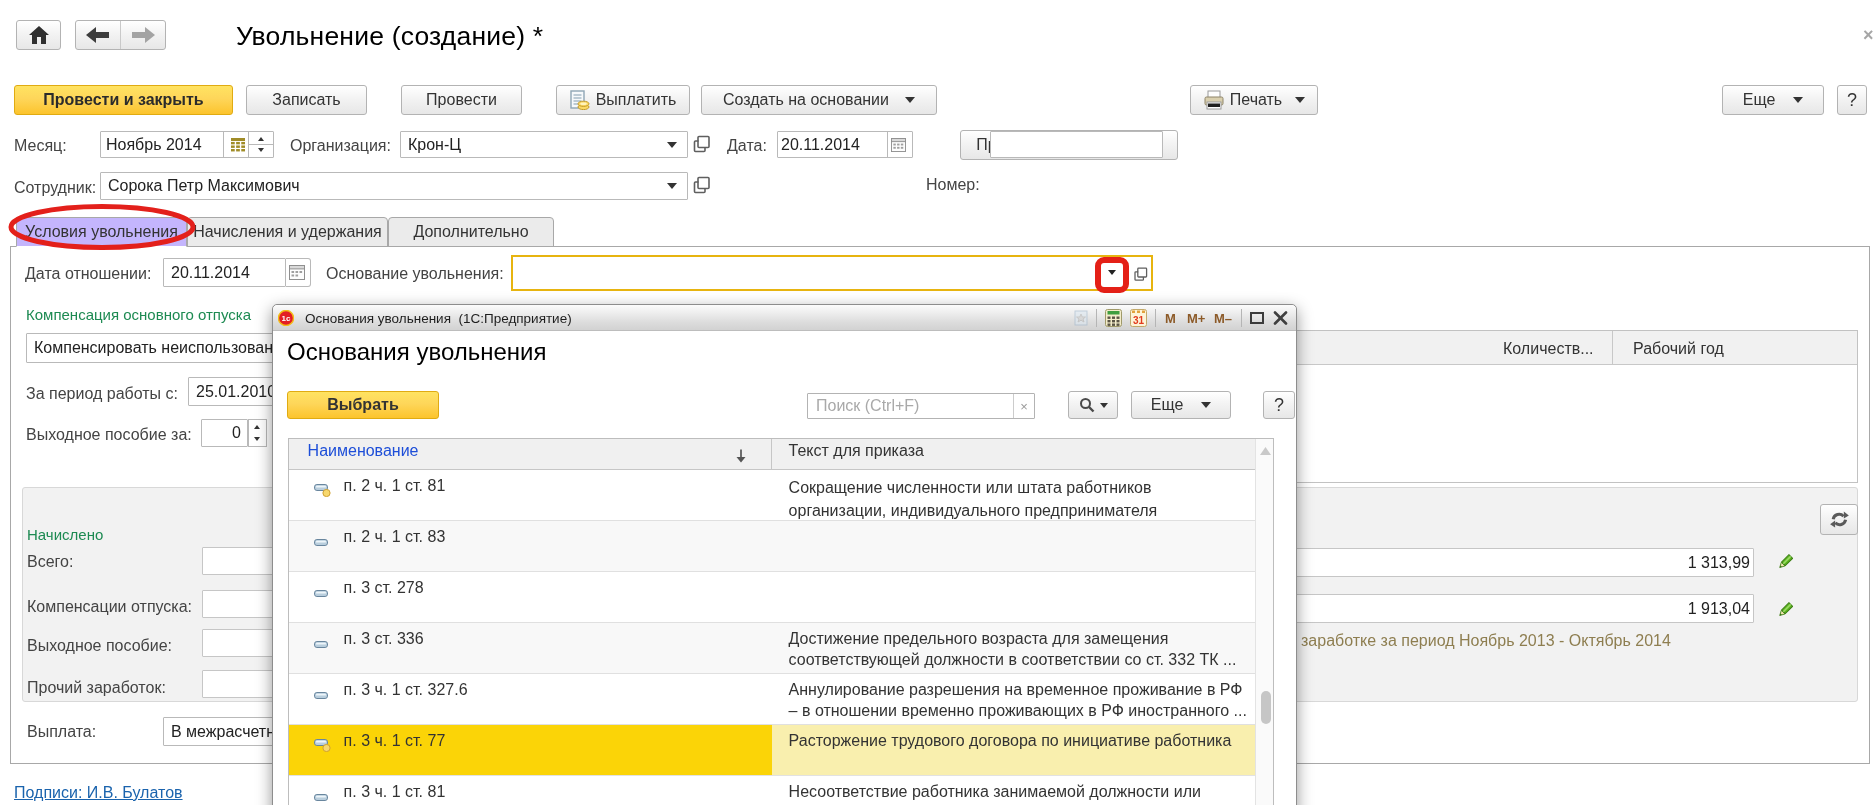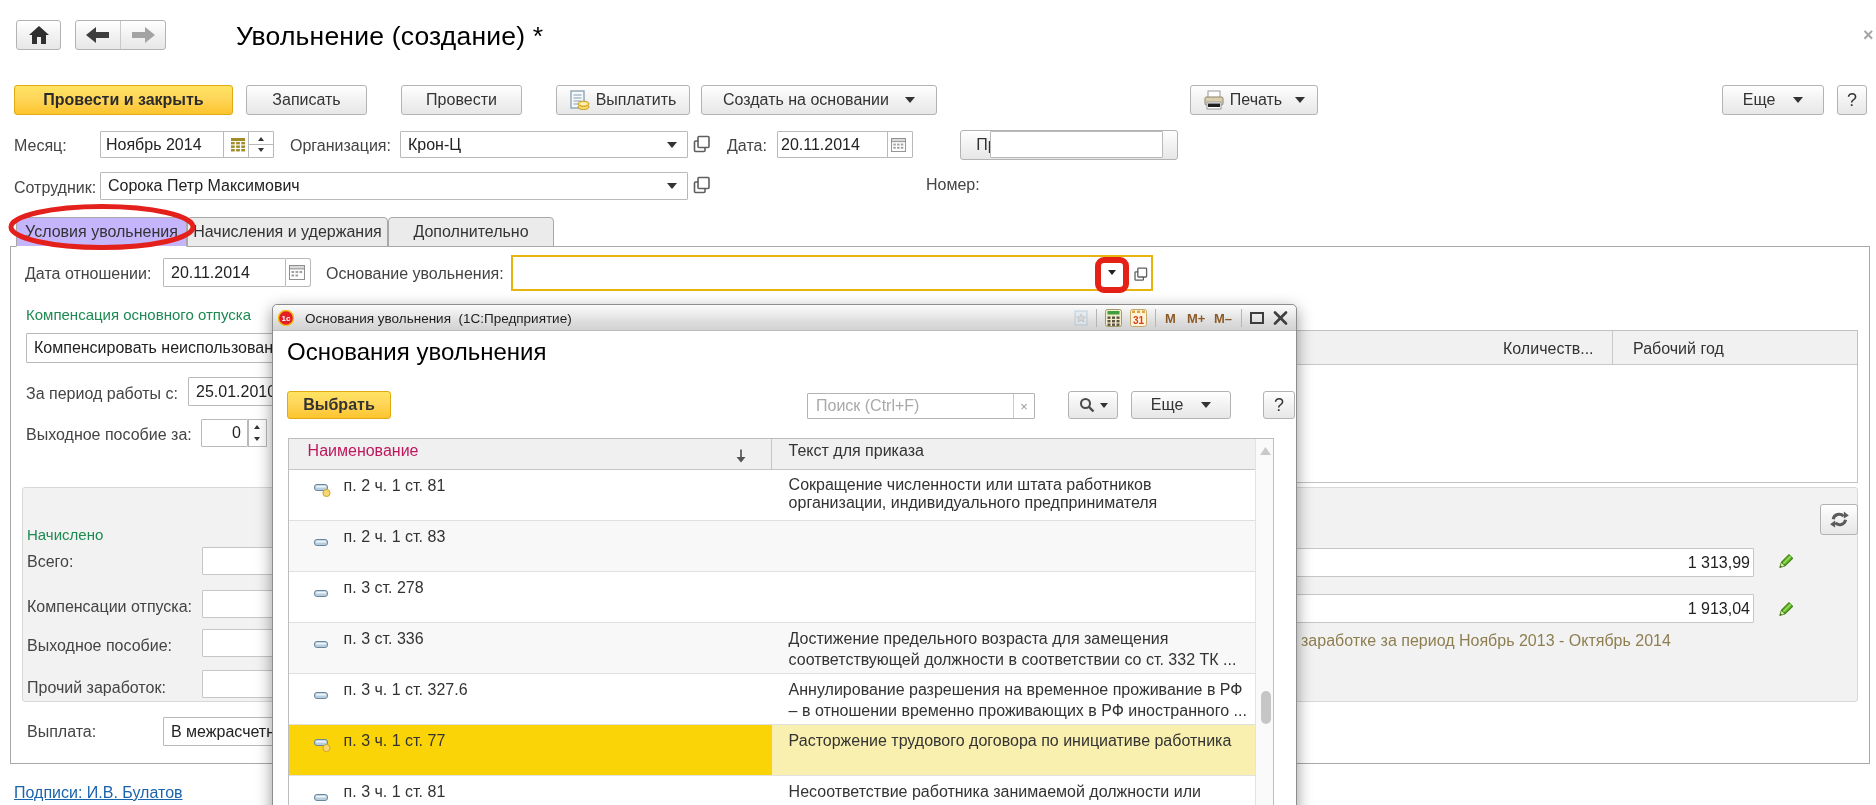--- a/index.html
+++ b/index.html
@@ -299,38 +299,38 @@
   <div class="abs" style="left:977px;top:7px;width:14px;height:12px;border:2px solid #3c3c3c;"></div>
   <svg class="abs" style="left:1000px;top:6px;" width="15" height="14" viewBox="0 0 15 14">
       <g stroke="#3f3f3f" stroke-width="2.6" stroke-linecap="round">
         <line x1="2" y1="1.5" x2="13" y2="12.5"></line>
         <line x1="13" y1="1.5" x2="2" y2="12.5"></line>
       </g>
     </svg>
 
   <div class="abs" style="left:14px;top:33px;font-size:24px;color:#000;">Основания увольнения</div>
 
-  <div class="btn ybtn" style="left:14px;top:86px;width:104px;height:28px;font-weight:bold;">Выбрать</div>
+  <div class="btn ybtn" style="left:14px;top:86px;width:152px;height:28px;font-weight:bold;">Выбрать</div>
   <div class="fld" style="left:534px;top:88px;width:228px;height:26px;border-color:#b3b3b3;">
     <span style="padding-left:8px;color:#a9a9a9;">Поиск (Ctrl+F)</span>
     <div style="position:absolute;right:0;top:0;width:21px;height:24px;border-left:1px solid #ccc;display:flex;align-items:center;justify-content:center;color:#999;font-size:13px;">×</div>
   </div>
   <div class="btn" style="left:795px;top:86px;width:50px;height:28px;">
     <svg width="16" height="16" viewBox="0 0 16 16">
         <circle cx="6.5" cy="6.5" r="4.5" fill="none" stroke="#4a4a4a" stroke-width="2"></circle>
         <line x1="10" y1="10" x2="14.5" y2="14.5" stroke="#4a4a4a" stroke-width="2.4"></line>
       </svg>
     <span class="arr" style="margin-left:5px;border-left-width:4px;border-right-width:4px;border-top-width:5px;"></span>
   </div>
   <div class="btn" style="left:858px;top:86px;width:100px;height:28px;">Еще<span class="arr" style="margin-left:18px;"></span></div>
   <div class="btn" style="left:990px;top:86px;width:32px;height:28px;font-size:18px;">?</div>
 
   <div class="abs" style="left:14.6px;top:133px;width:986px;height:387px;border:1px solid #bdbdbd;overflow:hidden;">
     <div class="abs" style="left:0;top:0;width:966px;height:31px;background:#f0f0f0;border-bottom:1px solid #c6c6c6;"></div>
-    <div class="abs" style="left:19px;top:3px;font-size:16px;color:#be185d;">Наименование</div>
+    <div class="abs" style="left:19px;top:3px;font-size:16px;color:#1d4ed8;">Наименование</div>
     <svg class="abs" style="left:446px;top:10px;" width="12" height="14" viewBox="0 0 12 14">
         <line x1="6" y1="0.5" x2="6" y2="9" stroke="#555" stroke-width="1.7"></line>
         <path d="M1.5 8 H10.5 L6 13.5 Z" fill="#555"></path>
       </svg>
     <div class="abs" style="left:500px;top:3px;font-size:16px;color:#333;">Текст для приказа</div>
     <div class="abs" style="left:482px;top:0;width:1px;height:31px;background:#c6c6c6;"></div>
 
     <div class="abs" style="left:0;top:82px;width:966px;height:50px;background:#f8f8f8;"></div>
     <div class="abs" style="left:0;top:184px;width:966px;height:50px;background:#f8f8f8;"></div>
 
@@ -376,21 +376,21 @@
       </svg>
 
     <div class="abs" style="left:55px;top:38px;font-size:16px;">п. 2 ч. 1 ст. 81</div>
     <div class="abs" style="left:55px;top:89px;font-size:16px;">п. 2 ч. 1 ст. 83</div>
     <div class="abs" style="left:55px;top:140px;font-size:16px;">п. 3 ст. 278</div>
     <div class="abs" style="left:55px;top:191px;font-size:16px;">п. 3 ст. 336</div>
     <div class="abs" style="left:55px;top:242px;font-size:16px;">п. 3 ч. 1 ст. 327.6</div>
     <div class="abs" style="left:55px;top:293px;font-size:16px;">п. 3 ч. 1 ст. 77</div>
     <div class="abs" style="left:55px;top:344px;font-size:16px;">п. 3 ч. 1 ст. 81</div>
 
-    <div class="abs" style="left:500px;top:37px;font-size:16px;line-height:18px;">Сокращение численности или штата работников<br>организации, индивидуального предпринимателя</div>
+    <div class="abs" style="left:500px;top:37px;font-size:16px;line-height:23px;">Сокращение численности или штата работников<br>организации, индивидуального предпринимателя</div>
     <div class="abs" style="left:500px;top:190px;font-size:16px;line-height:20.5px;">Достижение предельного возраста для замещения<br>соответствующей должности в соответствии со ст. 332 ТК ...</div>
     <div class="abs" style="left:500px;top:292px;font-size:16px;line-height:20.5px;">Расторжение трудового договора по инициативе работника</div>
     <div class="abs" style="left:500px;top:241px;font-size:16px;line-height:20.5px;">Аннулирование разрешения на временное проживание в РФ<br>– в отношении временно проживающих в РФ иностранного ...</div>
     <div class="abs" style="left:500px;top:343px;font-size:16px;line-height:20.5px;">Несоответствие работника занимаемой должности или<br>выполняемой работе вследствие недостаточной ...</div>
 
     <div class="abs" style="left:966px;top:0;width:20px;height:387px;background:#fafafa;border-left:1px solid #e3e3e3;"></div>
     <svg class="abs" style="left:971px;top:8px;" width="11" height="8" viewBox="0 0 11 8">
         <path d="M5.5 0 L11 8 H0 Z" fill="#c9c9c9"></path>
       </svg>
     <div class="abs" style="left:972px;top:252px;width:10px;height:33px;background:#c6c6c6;border-radius:5px;"></div>

